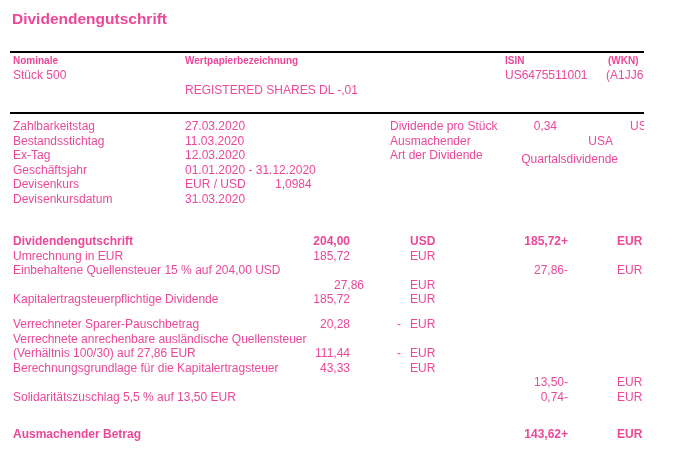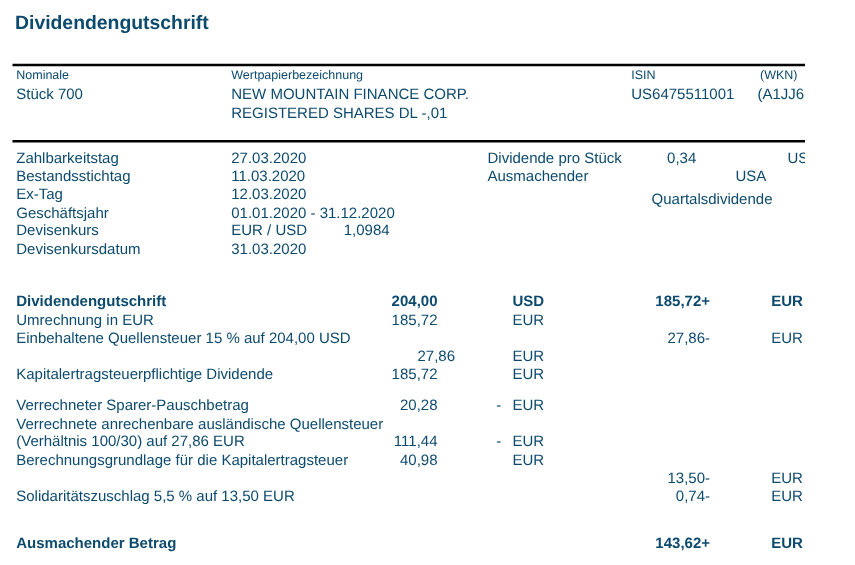--- a/index.html
+++ b/index.html
@@ -2,45 +2,44 @@
 <html><head>
 <meta charset="utf-8">
 <style>
   html,body { margin:0; padding:0; background:#ffffff; }
   .page {
     position:relative;
     width:644px; height:452px;
     background:#ffffff;
     font-family:"Liberation Sans", sans-serif;
     font-size:12px;
-    color:#0c4a6e;
+    color:#ec4899;
     overflow:hidden;
   }
   .t { position:absolute; white-space:nowrap; line-height:14px; }
   .b { font-weight:bold; }
   .title { font-size:15.5px; font-weight:bold; line-height:18px; }
-  .small { font-size:10px; font-weight:normal; line-height:12px; }
+  .small { font-size:10px; font-weight:bold; line-height:12px; }
   .rule { position:absolute; left:10px; width:664px; height:2px; background:#000000; }
 </style>
 </head>
 <body>
 
 <div class="page">
 
   <div class="t title" style="left:12px;top:10px">Dividendengutschrift</div>
 
   <div class="rule" style="top:51px"></div>
 
   <span class="t small" style="left:13px;top:55px">Nominale</span>
   <span class="t small" style="left:185px;top:55px">Wertpapierbezeichnung</span>
   <span class="t small" style="left:505px;top:55px">ISIN</span>
   <span class="t small" style="left:608px;top:55px">(WKN)</span>
 
-  <span class="t" style="left:13px;top:68px">Stück 700</span>
-  <span class="t" style="left:185px;top:68px">NEW MOUNTAIN FINANCE CORP.</span>
+  <span class="t" style="left:13px;top:68px">Stück 500</span>
   <span class="t" style="left:185px;top:83px">REGISTERED SHARES DL -,01</span>
   <span class="t" style="left:505px;top:68px">US6475511001</span>
   <span class="t" style="left:606px;top:68px">(A1JJ6G)</span>
 
   <div class="rule" style="top:112px"></div>
 
   <span class="t" style="left:13px;top:119px">Zahlbarkeitstag</span>
   <span class="t" style="left:185px;top:119px">27.03.2020</span>
   <span class="t" style="left:13px;top:134px">Bestandsstichtag</span>
   <span class="t" style="left:185px;top:134px">11.03.2020</span>
@@ -52,20 +51,21 @@
   <span class="t" style="left:185px;top:177px">EUR / USD</span>
   <span class="t" style="left:275px;top:177px">1,0984</span>
   <span class="t" style="left:13px;top:192px">Devisenkursdatum</span>
   <span class="t" style="left:185px;top:192px">31.03.2020</span>
 
   <span class="t" style="left:390px;top:119px">Dividende pro Stück</span>
   <span class="t" style="right:87px;top:119px">0,34</span>
   <span class="t" style="left:630px;top:119px">USD</span>
   <span class="t" style="left:390px;top:134px">Ausmachender</span>
   <span class="t" style="right:31px;top:134px">USA</span>
+  <span class="t" style="left:390px;top:148px">Art der Dividende</span>
   <span class="t" style="right:26px;top:152px">Quartalsdividende</span>
 
   <span class="t b" style="left:13px;top:234px">Dividendengutschrift</span>
   <span class="t b" style="right:294px;top:234px">204,00</span>
   <span class="t b" style="left:410px;top:234px">USD</span>
   <span class="t b" style="right:76px;top:234px">185,72+</span>
   <span class="t b" style="left:617px;top:234px">EUR</span>
 
   <span class="t" style="left:13px;top:249px">Umrechnung in EUR</span>
   <span class="t" style="right:294px;top:249px">185,72</span>
@@ -88,21 +88,21 @@
   <span class="t" style="left:410px;top:317px">EUR</span>
 
   <span class="t" style="left:13px;top:332px">Verrechnete anrechenbare ausländische Quellensteuer</span>
 
   <span class="t" style="left:13px;top:346px">(Verhältnis 100/30) auf 27,86 EUR</span>
   <span class="t" style="right:294px;top:346px">111,44</span>
   <span class="t" style="left:397px;top:346px">-</span>
   <span class="t" style="left:410px;top:346px">EUR</span>
 
   <span class="t" style="left:13px;top:361px">Berechnungsgrundlage für die Kapitalertragsteuer</span>
-  <span class="t" style="right:294px;top:361px">40,98</span>
+  <span class="t" style="right:294px;top:361px">43,33</span>
   <span class="t" style="left:410px;top:361px">EUR</span>
 
   <span class="t" style="right:76px;top:375px">13,50-</span>
   <span class="t" style="left:617px;top:375px">EUR</span>
 
   <span class="t" style="left:13px;top:390px">Solidaritätszuschlag 5,5 % auf 13,50 EUR</span>
   <span class="t" style="right:76px;top:390px">0,74-</span>
   <span class="t" style="left:617px;top:390px">EUR</span>
 
   <span class="t b" style="left:13px;top:427px">Ausmachender Betrag</span>

